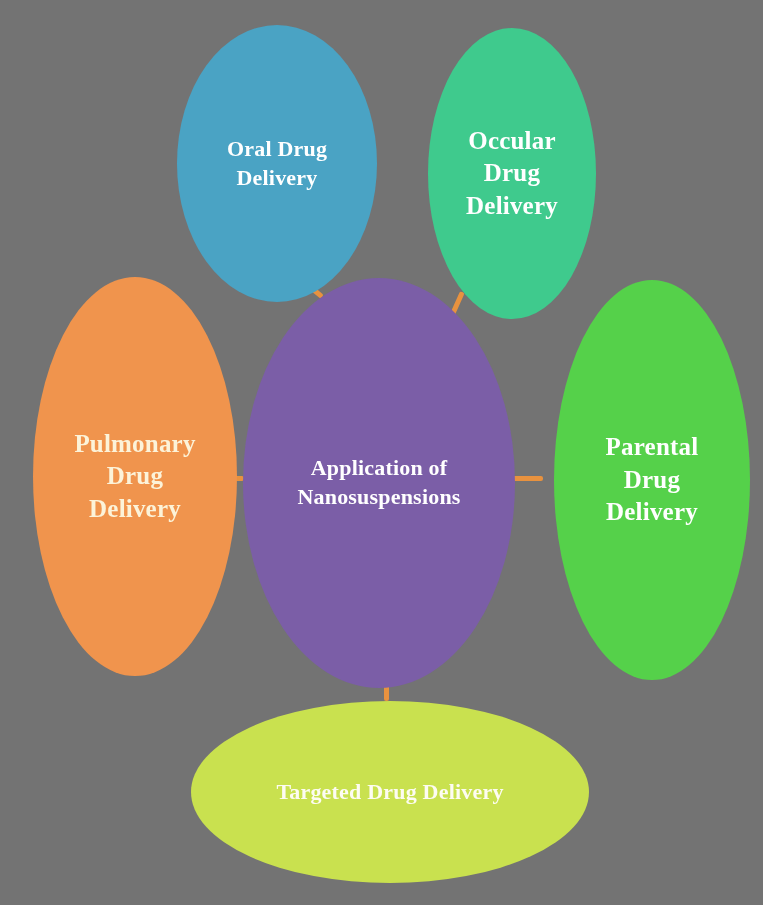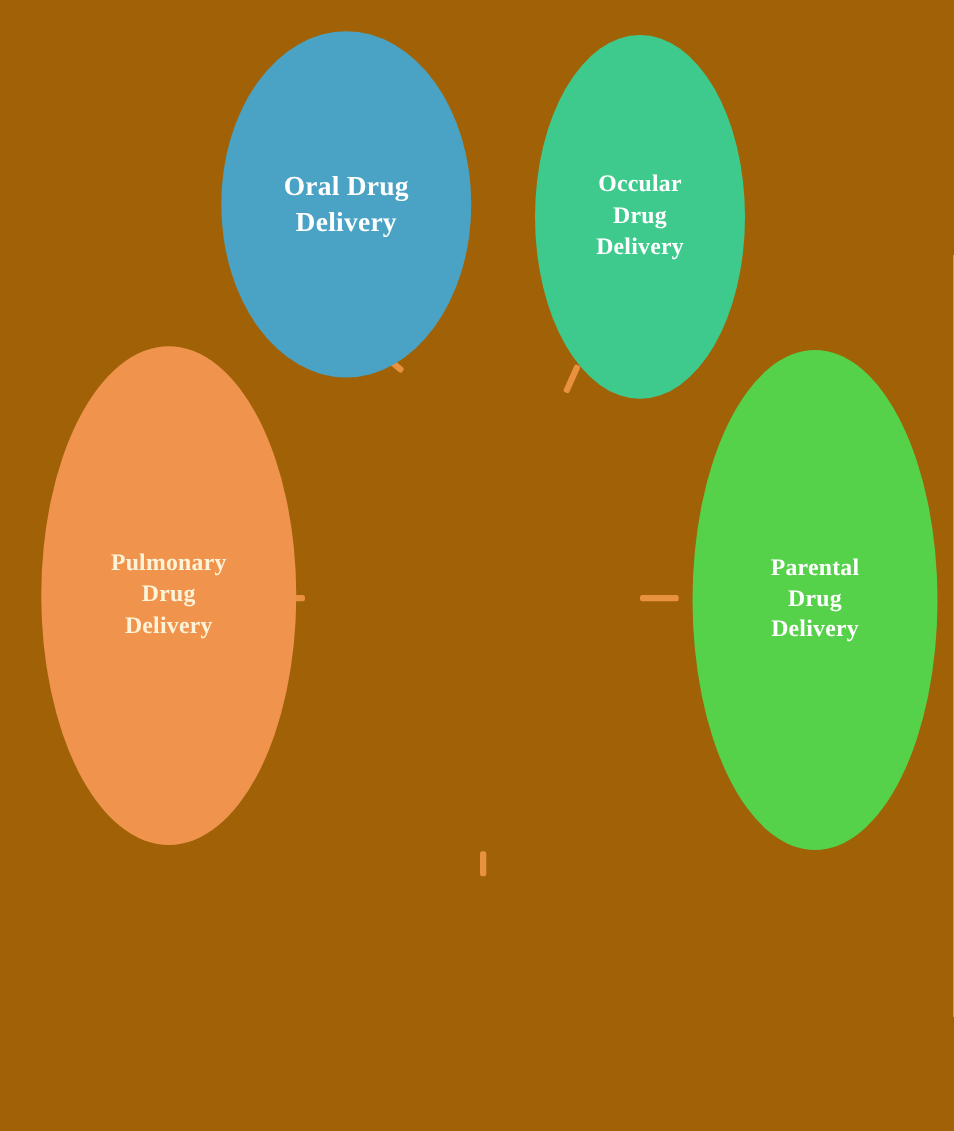--- a/index.html
+++ b/index.html
@@ -4,41 +4,41 @@
 <style>
   html, body {
     margin: 0;
     padding: 0;
     background: #ffffff;
   }
   .canvas {
     position: relative;
     width: 763px;
     height: 905px;
-    background: #a16207;
+    background: #737373;
     overflow: hidden;
     font-family: "Liberation Serif", "DejaVu Serif", serif;
   }
   .node {
     position: absolute;
     border-radius: 50%;
     display: flex;
     align-items: center;
     justify-content: center;
     text-align: center;
   }
   .node .label {
     display: block;
     white-space: pre-line;
     font-weight: bold;
     line-height: 1.3;
     letter-spacing: 0.2px;
   }
   .label-lg { font-size: 22px; }
-  .label-md { font-size: 19px; }
+  .label-md { font-size: 25px; }
   .connector {
     position: absolute;
   }
 </style>
 </head>
 <body>
 
 <div class="canvas">
 
   <div class="connector" style="left: 310px; top: 290px; width: 14px; height: 4.5px; transform: rotate(40deg); border-radius: 2px; background-color: rgb(232, 146, 63);"></div>
@@ -61,21 +61,28 @@
 Drug
 Delivery</span>
   </div>
 
   <div class="node" style="left: 33px; top: 277px; width: 204px; height: 399px; background-color: rgb(240, 148, 77);">
     <span class="label label-md" style="color: rgb(252, 243, 217);">Pulmonary
 Drug
 Delivery</span>
   </div>
 
+  <div class="node" style="left: 243px; top: 278px; width: 272px; height: 410px; background-color: rgb(123, 94, 167);">
+    <span class="label label-lg" style="color: rgb(255, 255, 255);">Application of
+Nanosuspensions</span>
+  </div>
 
   <div class="node" style="left: 554px; top: 280px; width: 196px; height: 400px; background-color: rgb(85, 209, 74);">
     <span class="label label-md" style="color: rgb(255, 255, 255);">Parental
 Drug
 Delivery</span>
   </div>
 
+  <div class="node" style="left: 191px; top: 701px; width: 398px; height: 182px; background-color: rgb(201, 225, 79);">
+    <span class="label label-lg" style="color: rgb(253, 252, 242);">Targeted Drug Delivery</span>
+  </div>
 
 </div>
 
 </body></html>

